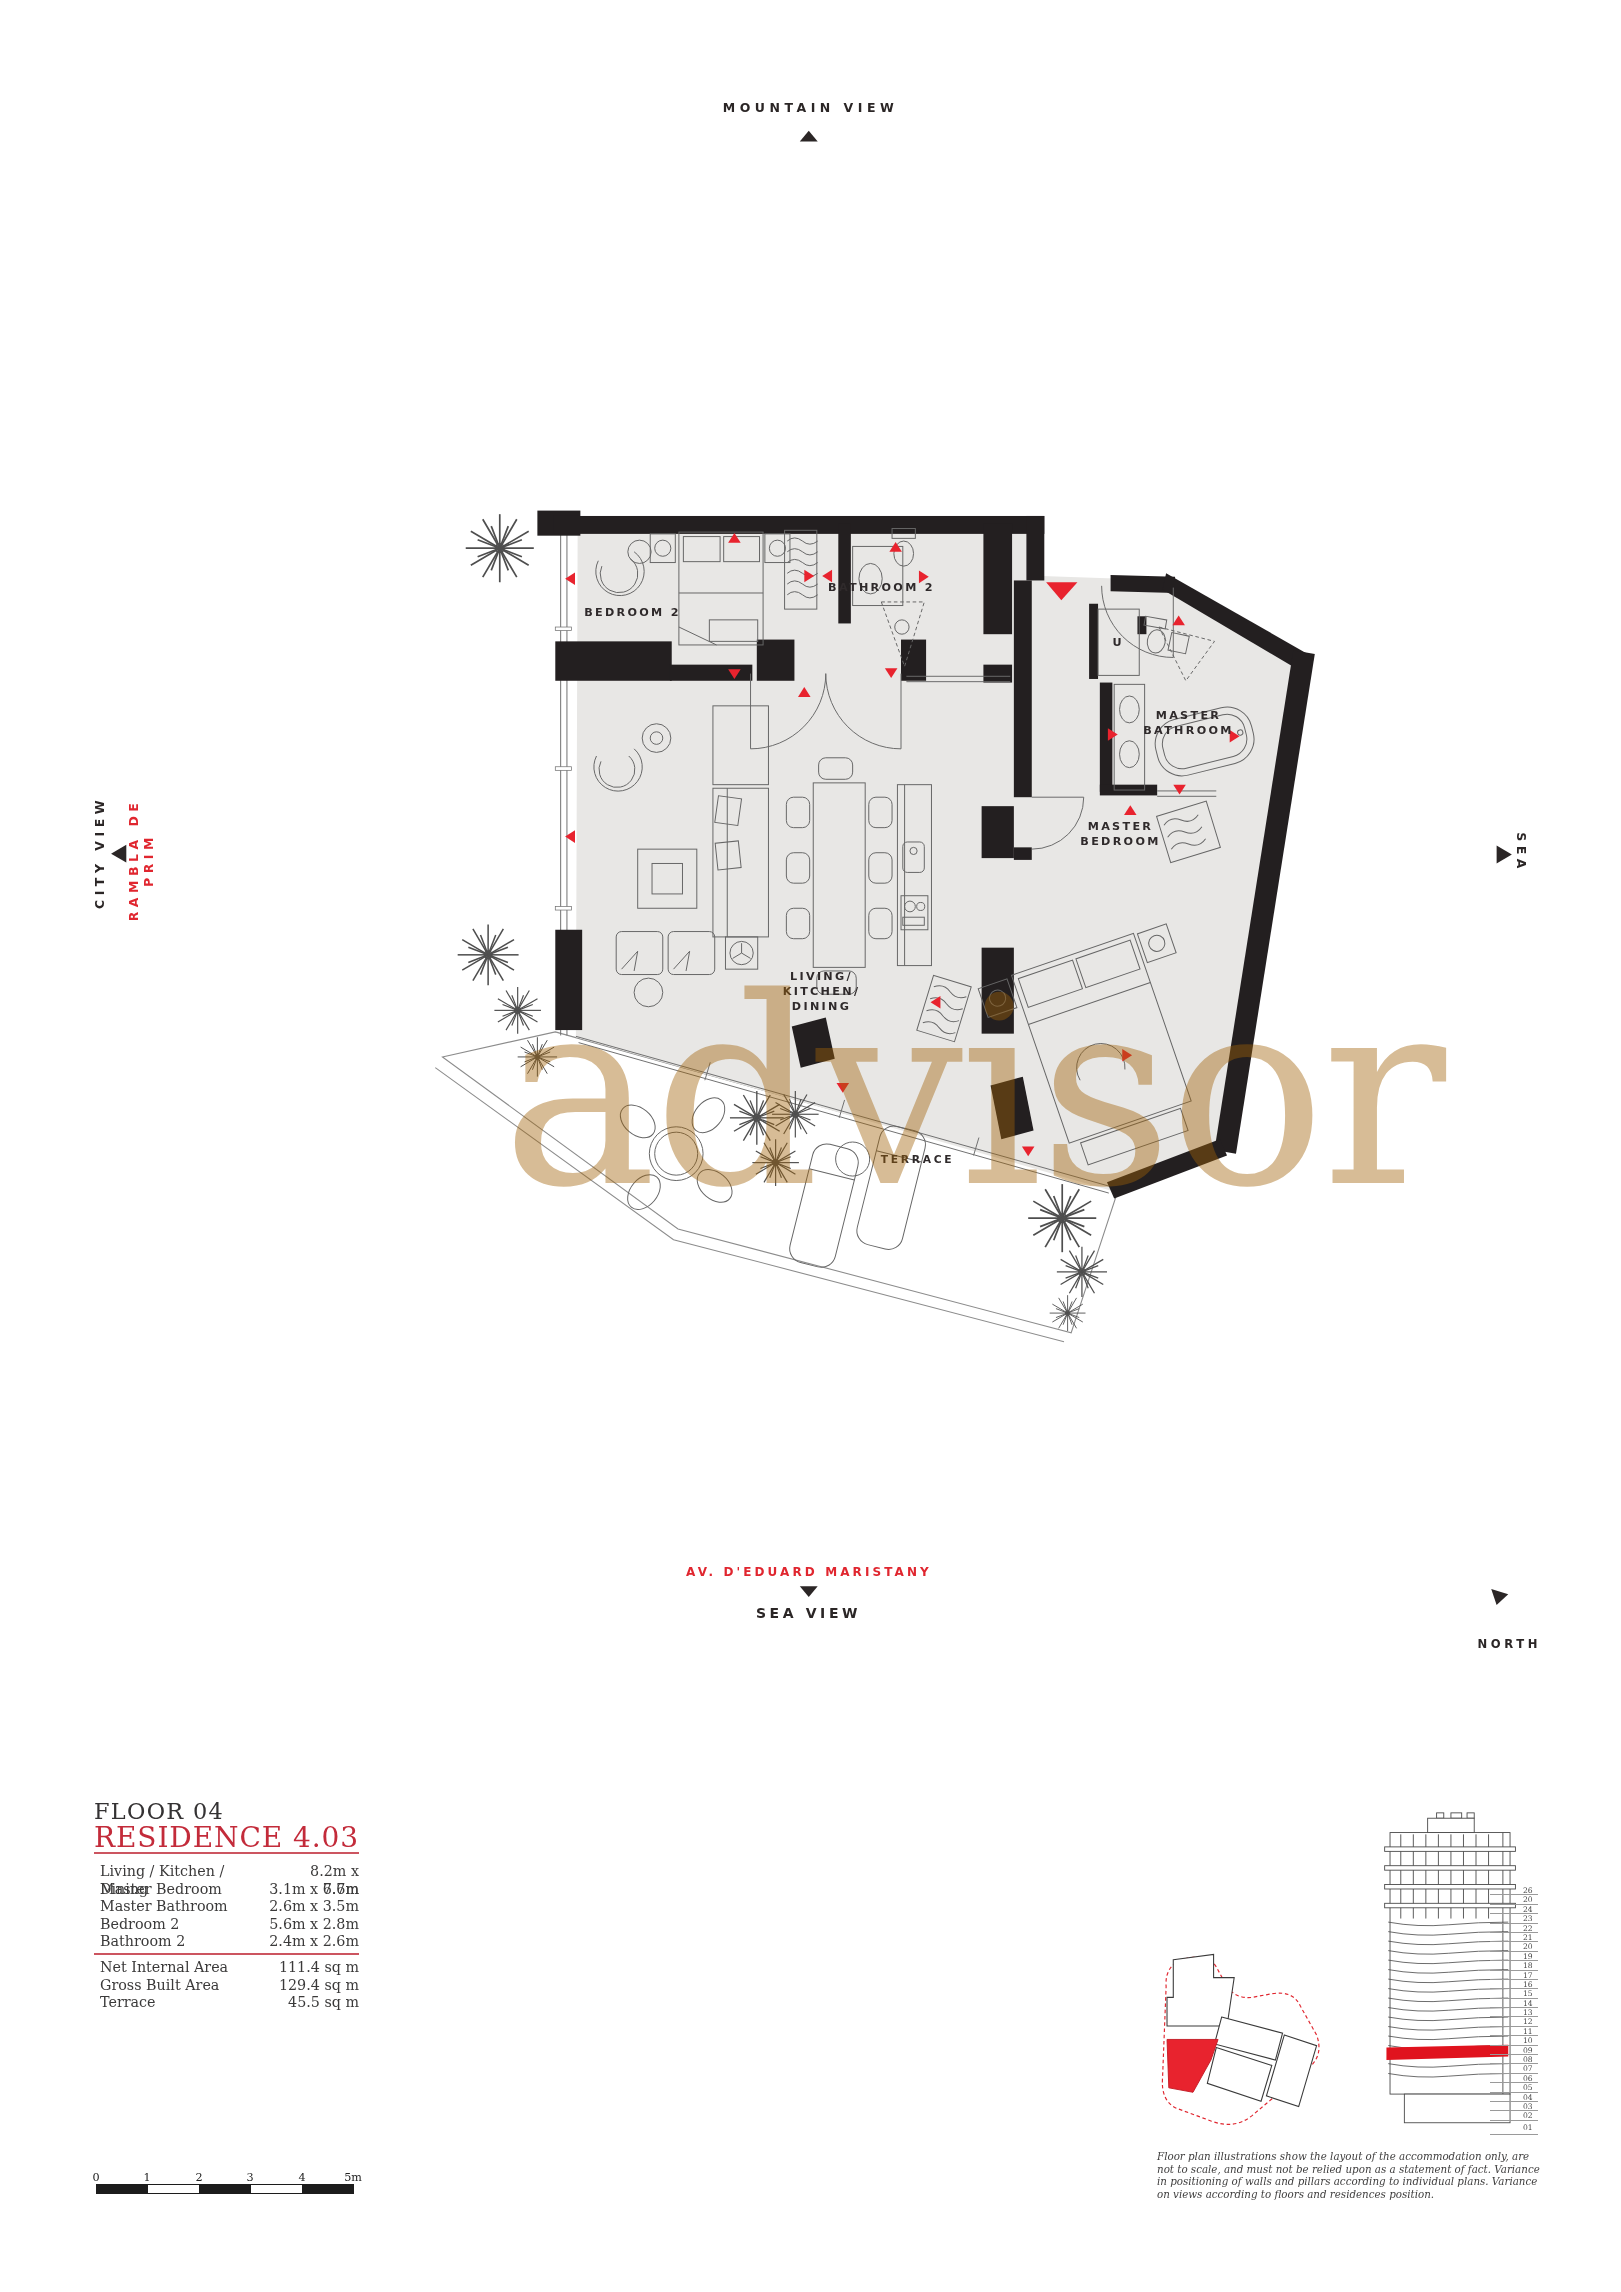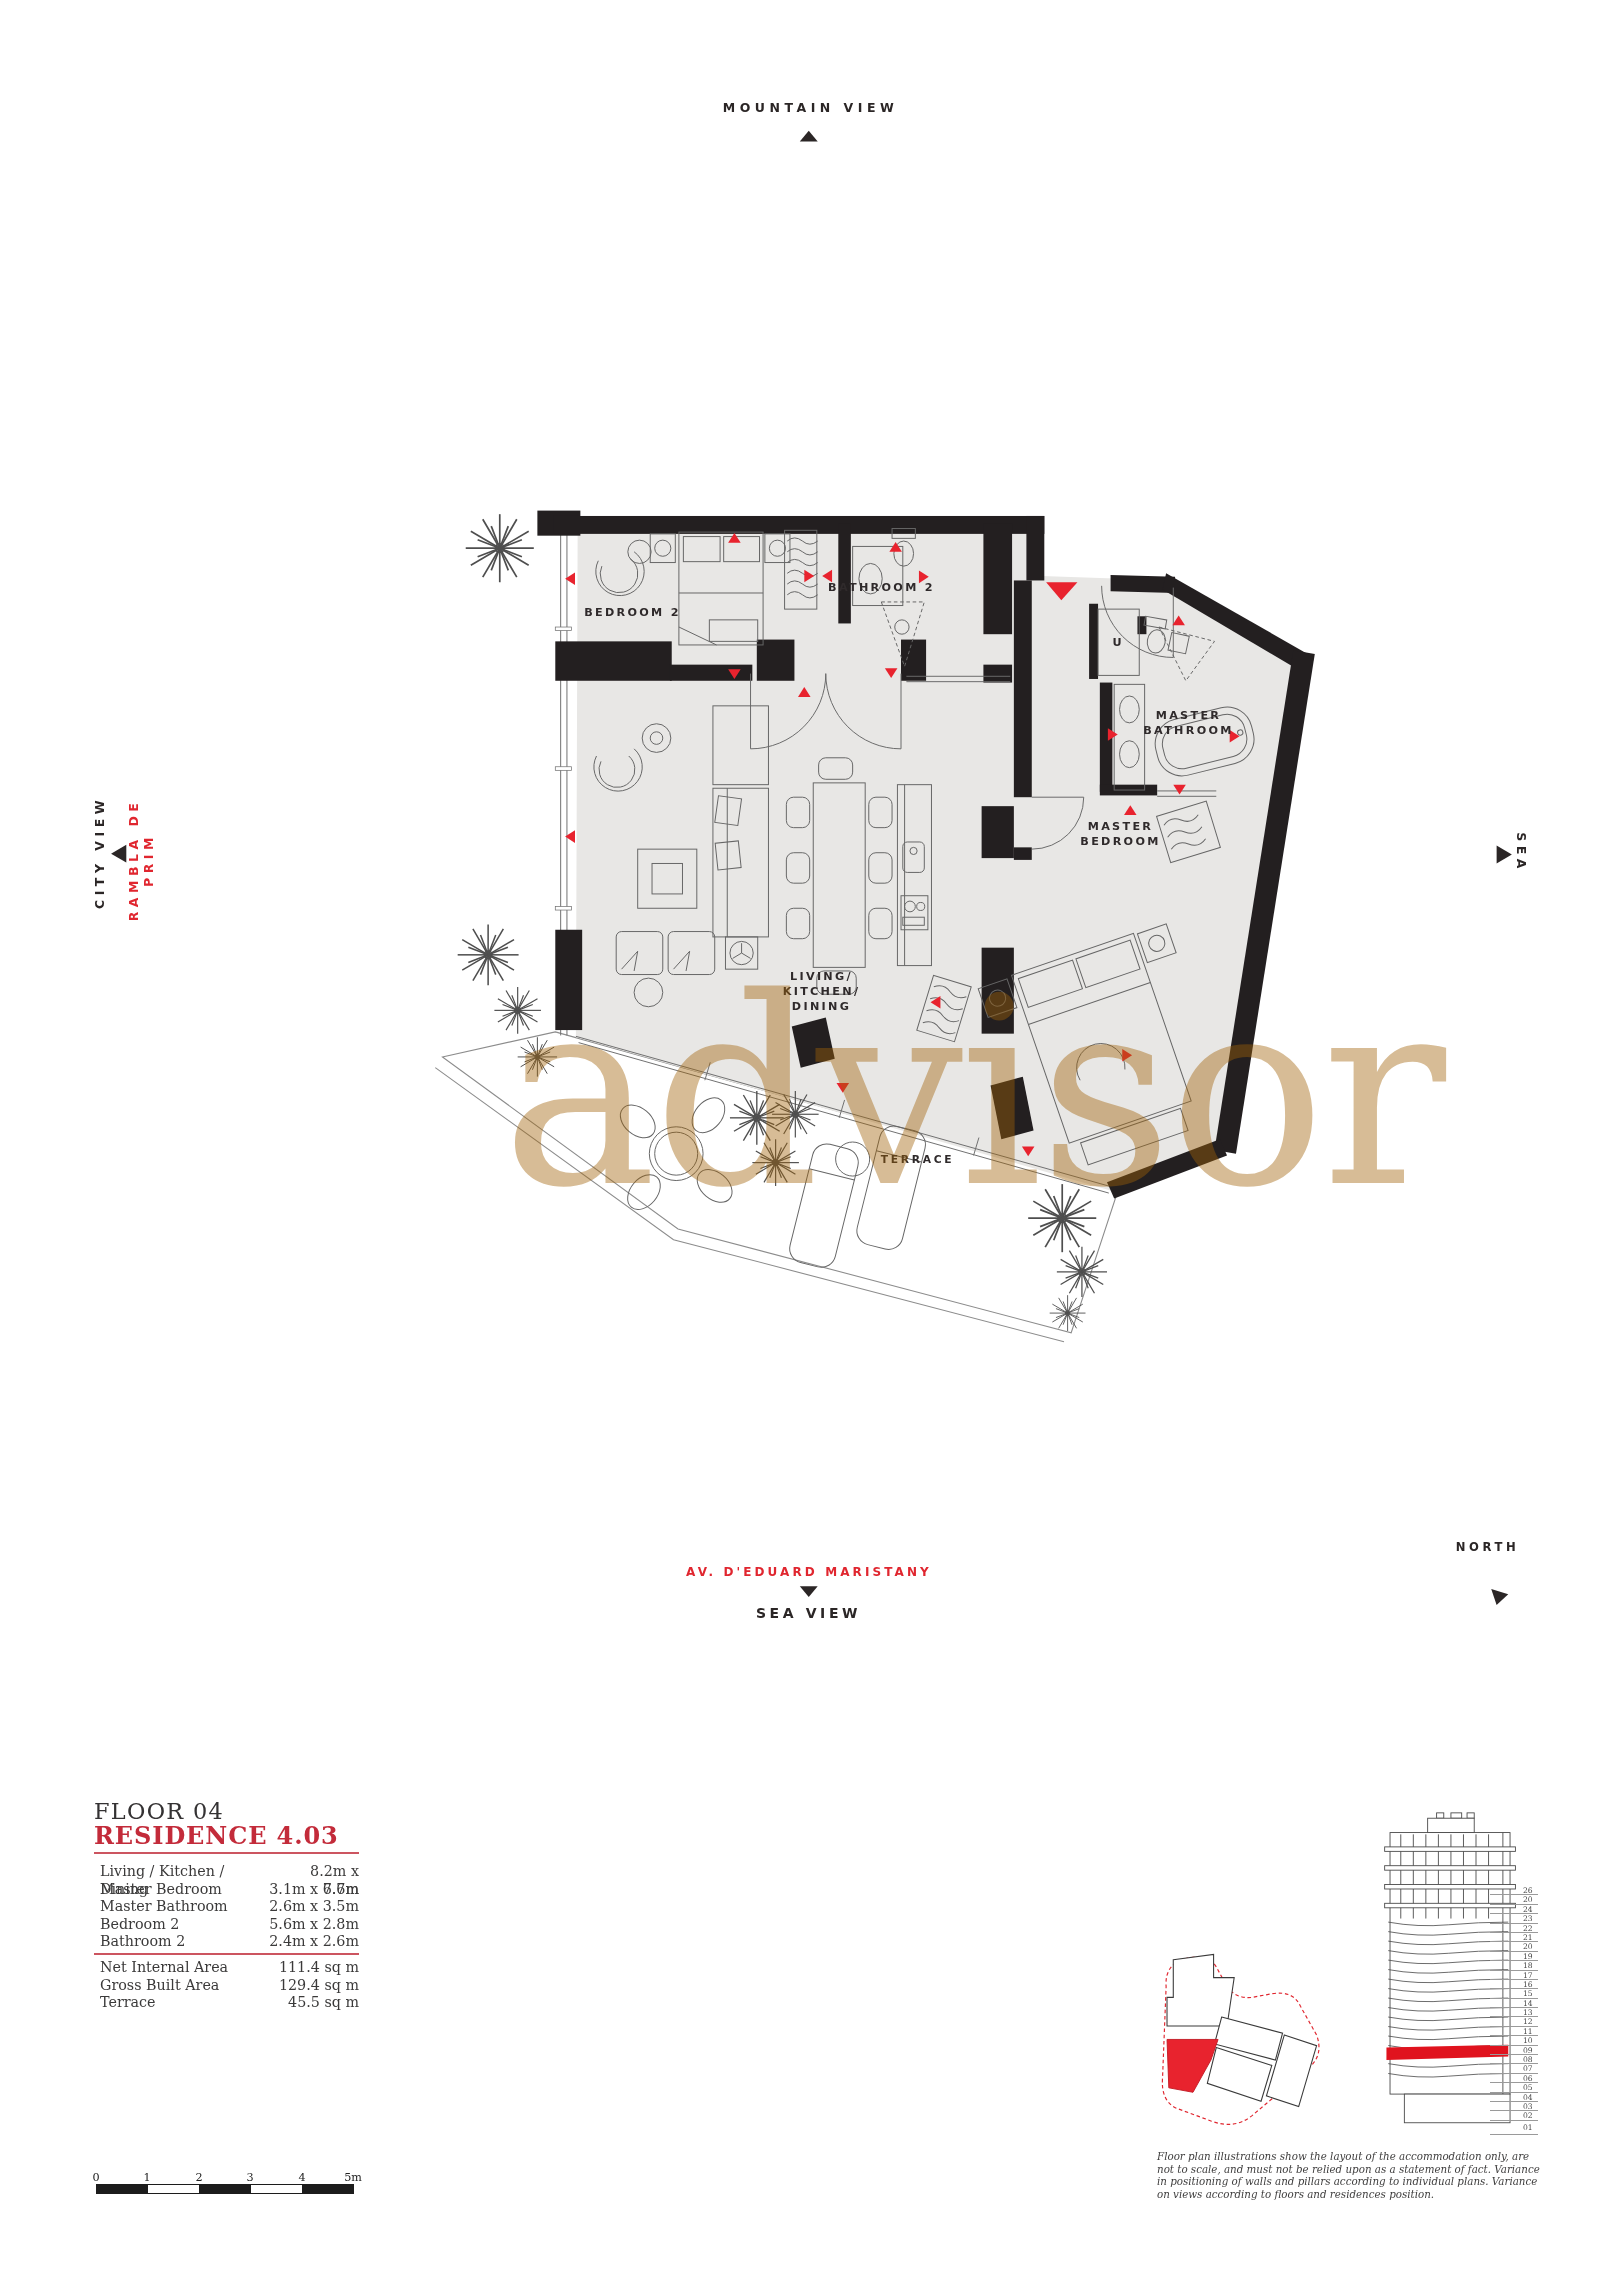--- a/index.html
+++ b/index.html
@@ -9,21 +9,21 @@
   .ctr{text-align:center;}
   .compass{font-size:12.5px;letter-spacing:4.5px;font-weight:bold;color:#2b2626;}
   .compass-red{color:#e0262f;}
   .rot-ccw{transform:rotate(-90deg);}
   .rot-cw{transform:rotate(90deg);}
   .plan-label{font-size:11.2px;font-weight:bold;letter-spacing:2.3px;color:#2f2a2b;
               white-space:pre-line;line-height:15px;text-align:center;z-index:20;}
   .watermark{z-index:30;font-family:"DejaVu Serif",serif;font-size:260px;color:#a16207;
              opacity:.42;pointer-events:none;text-align:center;line-height:296px;letter-spacing:-3.6px;}
   .hdr-floor{font-family:"DejaVu Serif",serif;font-size:22.4px;letter-spacing:1.3px;color:#343233;}
-  .hdr-res{font-family:"DejaVu Serif",serif;font-size:24px;letter-spacing:0.9px;color:#c32b3a;font-weight:bold;}
+  .hdr-res{font-family:"DejaVu Serif",serif;font-size:28px;letter-spacing:0.9px;color:#c32b3a;}
   .red-rule{height:1.8px;background:#cc5560;}
   .dim-table{font-family:"DejaVu Serif",serif;font-size:14.3px;color:#3b3a3a;}
   .dim-row{display:flex;justify-content:space-between;height:17.6px;line-height:17.6px;margin-left:6px;}
   .dim-val{text-align:right;}
   .scale-wrap{width:258px;}
   .scale-nums{position:relative;height:13.4px;font-family:"DejaVu Serif",serif;font-size:11.2px;color:#222;}
   .scale-num{position:absolute;top:0;transform:translateX(-50%);}
   .scale-bar{display:flex;height:7.2px;border:0.9px solid #1c1c1c;}
   .scale-seg{flex:1;}
   .seg-b{background:#1c1c1c;} .seg-w{background:#fff;}
@@ -380,21 +380,21 @@
 
 <div class="abs compass ctr" style="left:676px;top:100px;width:269px;">MOUNTAIN VIEW</div>
 
 <div class="abs compass ctr rot-ccw" style="left:37px;top:845px;width:125px;">CITY VIEW</div>
 <div class="abs compass compass-red ctr rot-ccw" style="left:56px;top:845px;width:170px;">RAMBLA DE PRIM</div>
 
 <div class="abs compass ctr rot-cw" style="left:1485px;top:845px;width:72px;">SEA</div>
 
 <div class="abs compass compass-red ctr" style="left:630px;top:1565px;width:358px;font-size:12px;letter-spacing:3.1px;text-align:center;">AV. D'EDUARD MARISTANY</div>
 <div class="abs compass ctr" style="left:674px;top:1605px;width:269px;font-size:14px;letter-spacing:3.6px;">SEA VIEW</div>
-<div class="abs compass ctr" style="left:1434px;top:1540px;width:107px;font-size:11.6px;letter-spacing:3.6px;">NORTH</div>
+<div class="abs compass ctr" style="left:1434px;top:1637px;width:107px;font-size:11.6px;letter-spacing:3.6px;text-align:right;">NORTH</div>
 
 <div class="abs plan-label" style="left:543px;top:605px;width:179px;">BEDROOM 2</div>
 <div class="abs plan-label" style="left:792px;top:580px;width:179px;">BATHROOM 2</div>
 <div class="abs plan-label" style="left:1099px;top:708px;width:179px;">MASTER
 BATHROOM</div>
 <div class="abs plan-label" style="left:1031px;top:819px;width:179px;">MASTER
 BEDROOM</div>
 <div class="abs plan-label" style="left:732px;top:969px;width:179px;">LIVING/
 KITCHEN/
 DINING</div>

